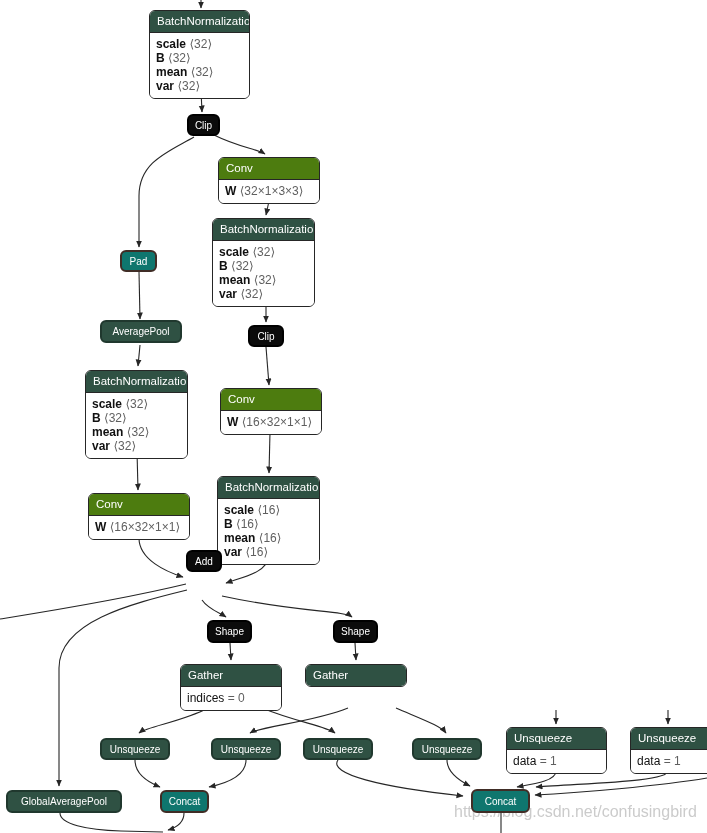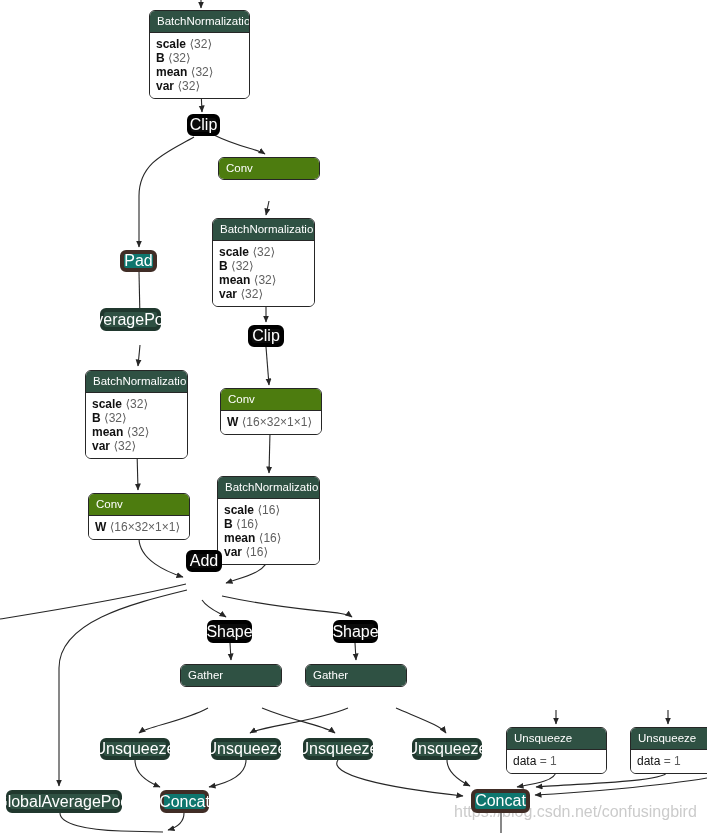--- a/index.html
+++ b/index.html
@@ -4,21 +4,21 @@
 <style>
   html,body{margin:0;padding:0;background:#fff;}
   #canvas{position:relative;width:707px;height:833px;overflow:hidden;background:#fff;
           font-family:"Liberation Sans",sans-serif;}
   #watermark{position:absolute;left:454px;top:803px;font-size:16px;color:rgba(185,185,185,0.75);
              white-space:nowrap;z-index:1;}
   #edges{position:absolute;left:0;top:0;z-index:2;}
   .node{position:absolute;z-index:3;box-sizing:border-box;border-radius:6px;}
   
   .pill{height:22px;display:flex;align-items:center;justify-content:center;
-        border:4px solid #0c4a6e;color:#fff;font-size:16px;}
+        border:2px solid #0c4a6e;color:#fff;font-size:10px;}
   .pill .plabel{white-space:nowrap;padding:0 6px;}
   .pill.black{background:#0b0b0b;border-color:#000;}
   .pill.green{background:#2f5143;border-color:#20382e;}
   .pill.brown{background:#0f766e;border-color:#402d26;}
   
   .card{border:1px solid #262626;background:#fff;overflow:hidden;}
   .card .hdr{color:#fff;font-size:11.5px;font-weight:500;padding:4px 7px;line-height:13px;}
   .card .hdr.green{background:#2f5143;}
   .card .hdr.blue{background:#4d7c0f;}
   .card .body{background:#fff;padding:4px 6px 5px 6px;border-top:1px solid #262626;}
@@ -88,37 +88,40 @@
         <div class="row"><span class="k">var</span> <span class="v">⟨32⟩</span></div>
       </div>
   </div>
 
   <div class="node pill black" style="left:187px;top:114px;width:33px">
     <span class="plabel">Clip</span>
   </div>
 
   <div class="node card" style="left:218px;top:157px;width:102px">
     <div class="hdr blue">Conv</div>
+    <div class="body">
+        <div class="row"><span class="k">W</span> <span class="v">⟨32×1×3×3⟩</span></div>
+      </div>
   </div>
 
   <div class="node card" style="left:212px;top:218px;width:103px">
     <div class="hdr green">BatchNormalization</div>
     <div class="body">
         <div class="row"><span class="k">scale</span> <span class="v">⟨32⟩</span></div>
         <div class="row"><span class="k">B</span> <span class="v">⟨32⟩</span></div>
         <div class="row"><span class="k">mean</span> <span class="v">⟨32⟩</span></div>
         <div class="row"><span class="k">var</span> <span class="v">⟨32⟩</span></div>
       </div>
   </div>
 
   <div class="node pill brown" style="left:120px;top:250px;width:37px">
     <span class="plabel">Pad</span>
   </div>
 
-  <div class="node pill green" style="left:100px;top:308px;width:61px;height:23px">
+  <div class="node pill green" style="left:100px;top:320px;width:82px;height:23px">
     <span class="plabel">AveragePool</span>
   </div>
 
   <div class="node pill black" style="left:248px;top:325px;width:36px">
     <span class="plabel">Clip</span>
   </div>
 
   <div class="node card" style="left:85px;top:370px;width:103px">
     <div class="hdr green">BatchNormalization</div>
     <div class="body">
@@ -159,20 +162,23 @@
 
   <div class="node pill black" style="left:207px;top:620px;width:45px;height:23px">
     <span class="plabel">Shape</span>
   </div>
   <div class="node pill black" style="left:333px;top:620px;width:45px;height:23px">
     <span class="plabel">Shape</span>
   </div>
 
   <div class="node card" style="left:180px;top:664px;width:102px">
     <div class="hdr green">Gather</div>
+    <div class="body plain">
+        <div class="row"><span class="k">indices</span> <span class="v">= 0</span></div>
+      </div>
   </div>
   <div class="node card" style="left:305px;top:664px;width:102px">
     <div class="hdr green">Gather</div>
   </div>
 
   <div class="node pill green" style="left:100px;top:738px;width:70px">
     <span class="plabel">Unsqueeze</span>
   </div>
   <div class="node pill green" style="left:211px;top:738px;width:70px">
     <span class="plabel">Unsqueeze</span>

